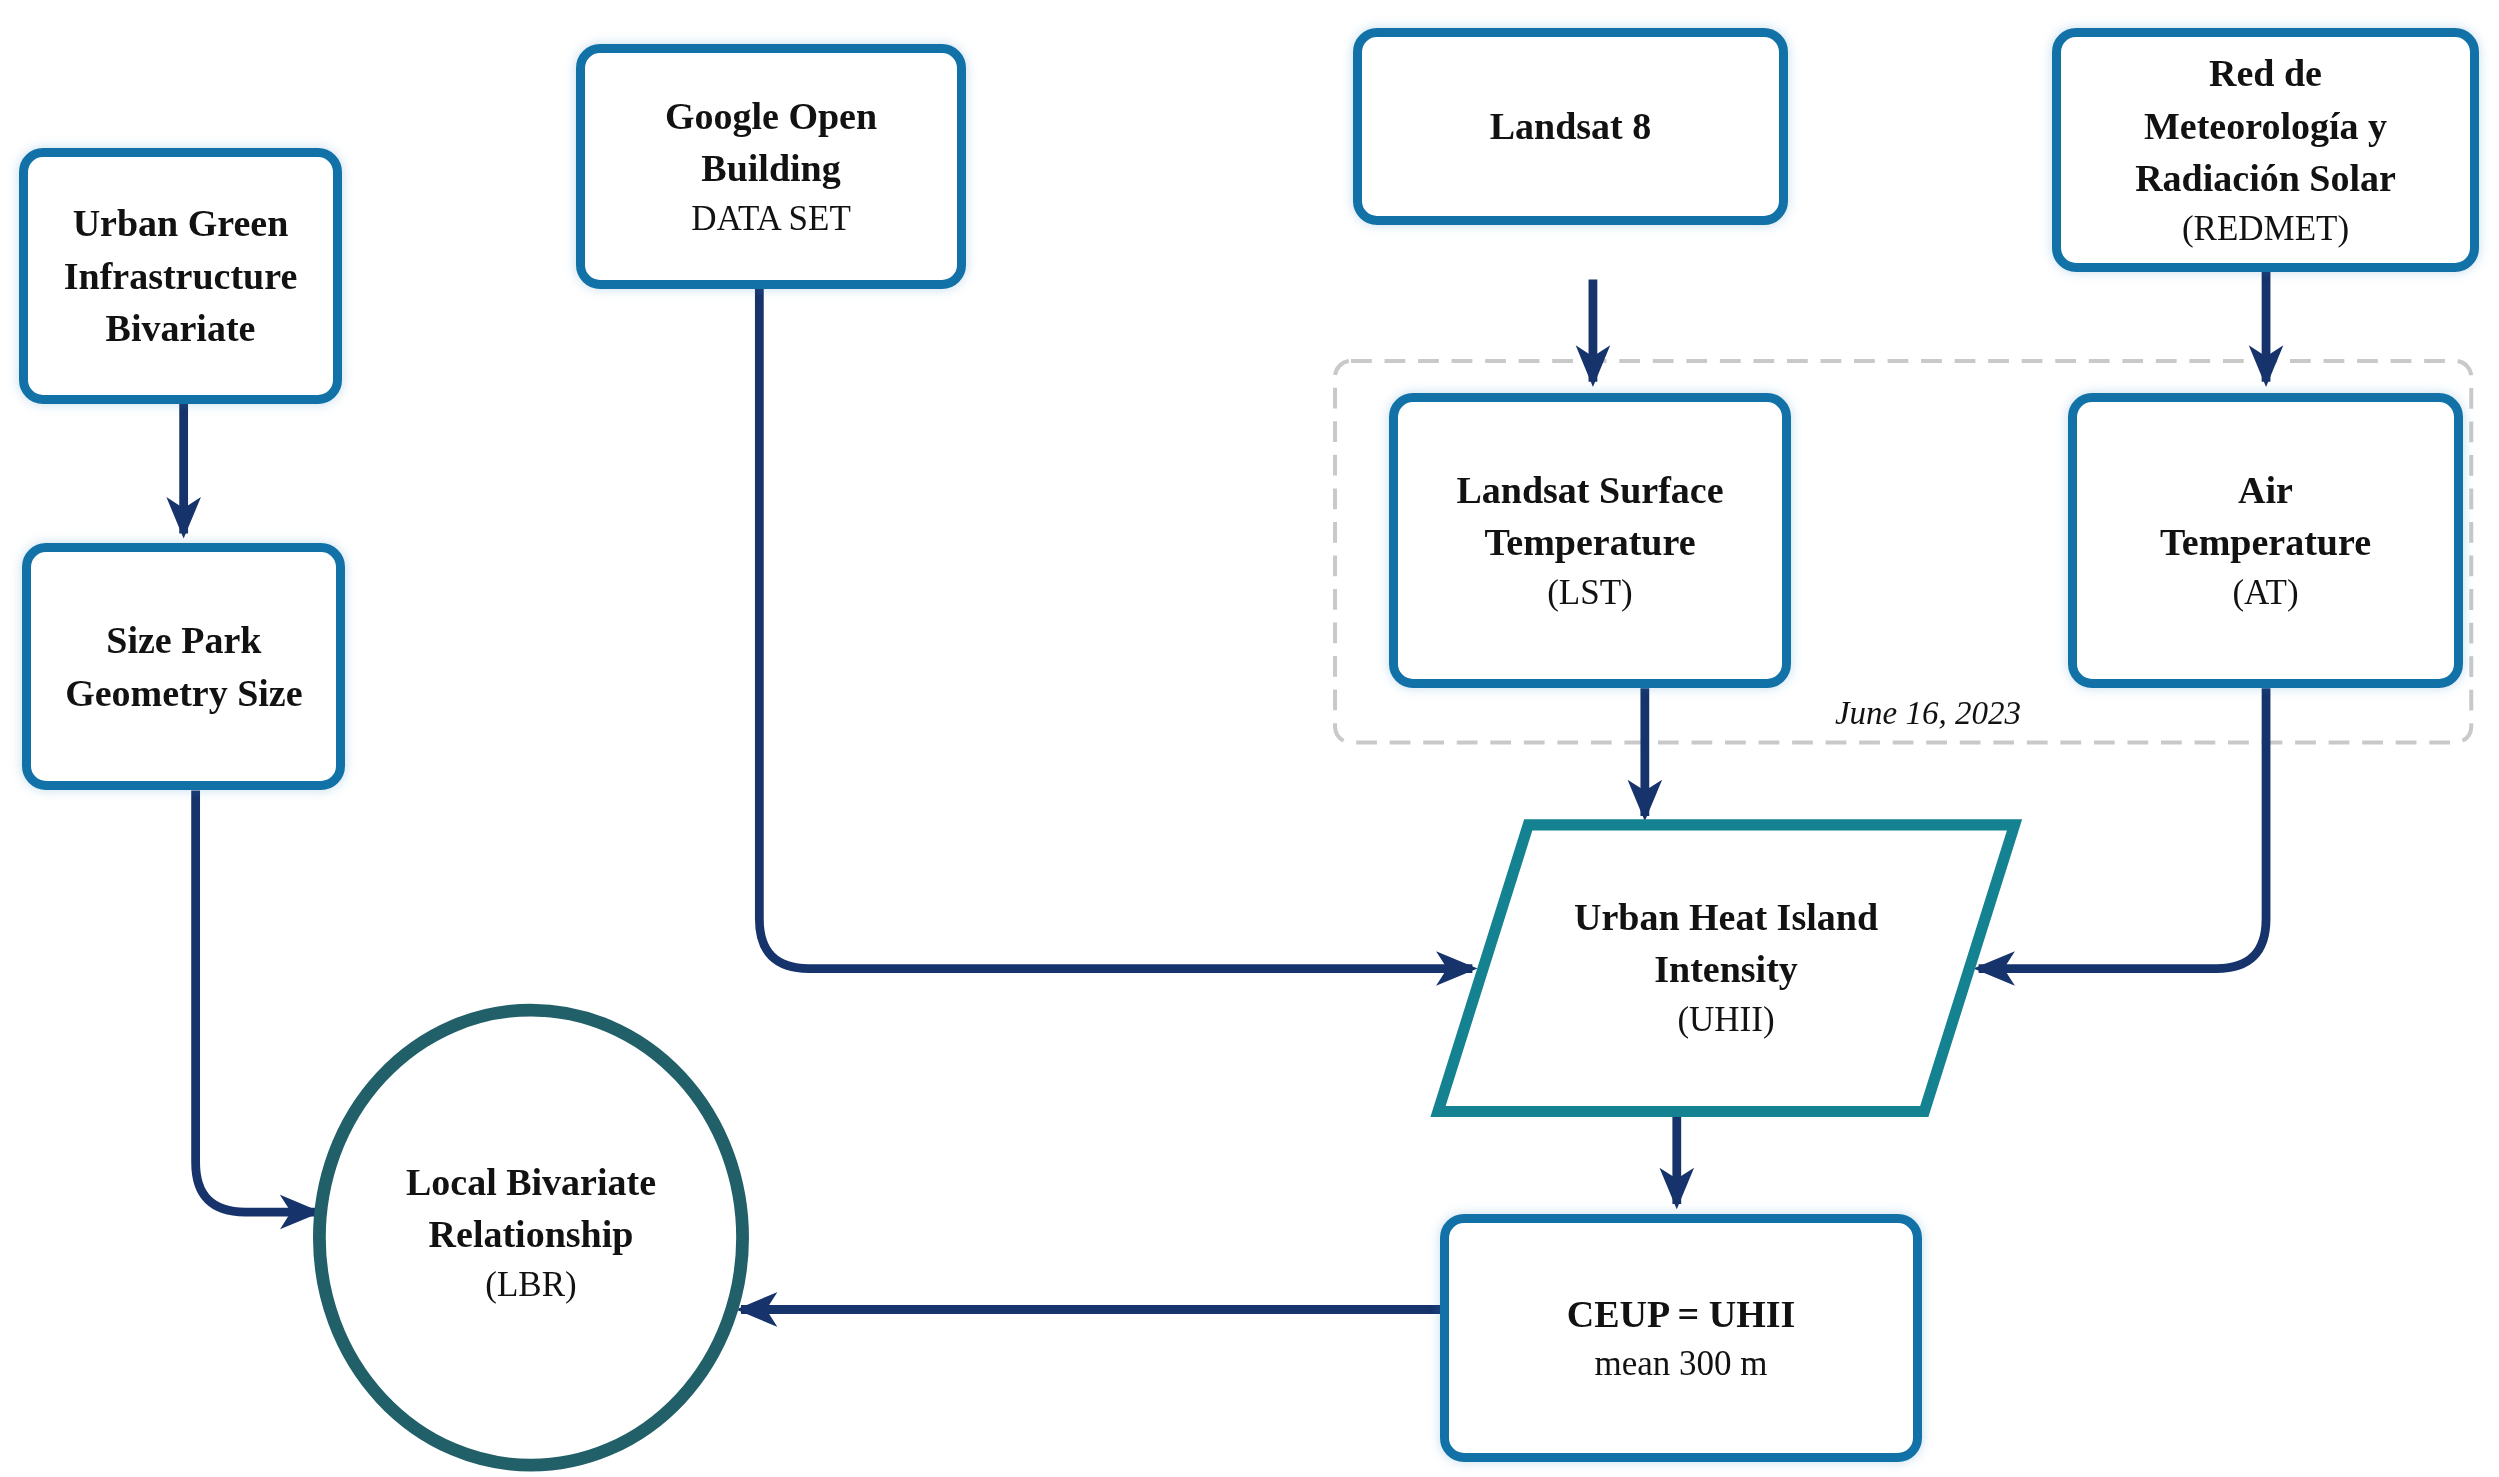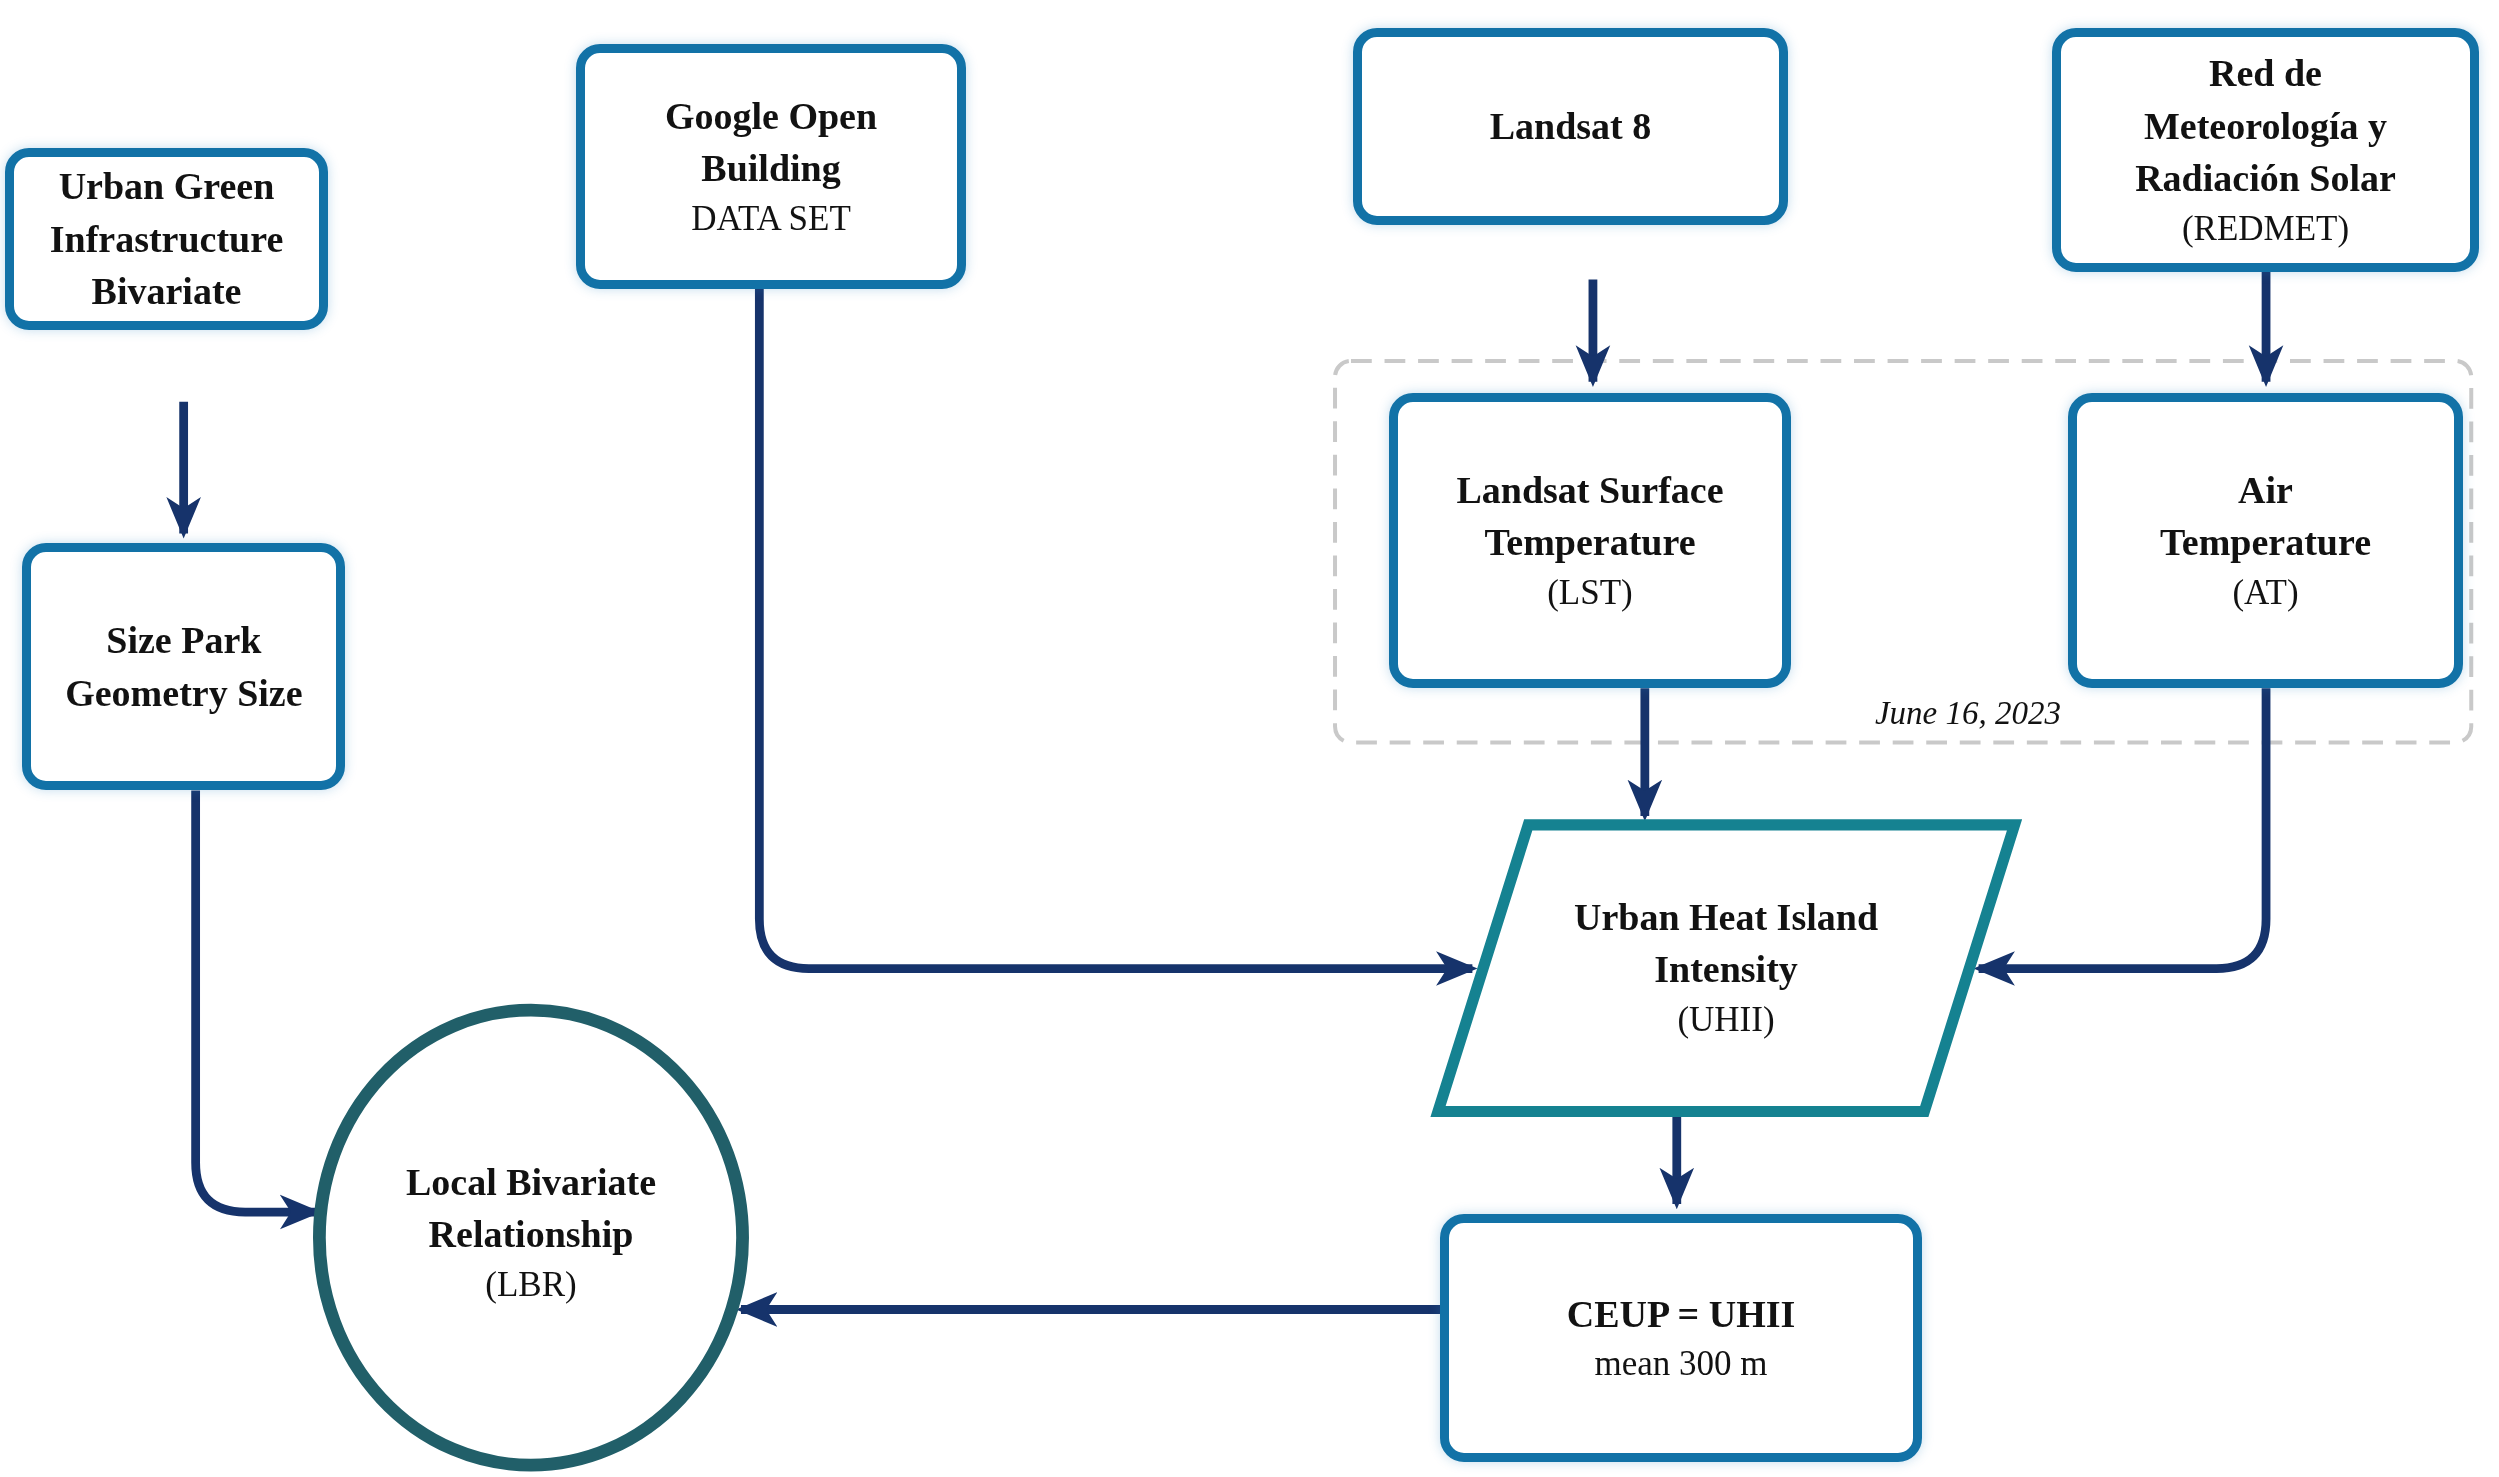--- a/index.html
+++ b/index.html
@@ -23,21 +23,21 @@
     box-shadow:0 0 11.2px rgba(40,130,190,.28);
     padding:16px 8px;
   }
   .free-label{
     position:absolute;transform:translate(-50%,-50%);
     text-align:center;font-weight:bold;font-size:38px;line-height:1.38;white-space:nowrap;
   }
   .sub{font-weight:normal;font-size:35px;}
   .date-note{
     position:absolute;transform:translate(-50%,-50%);
-    font-style:italic;font-weight:normal;font-size:33px;white-space:nowrap;margin-left:40px;
+    font-style:italic;font-weight:normal;font-size:33px;white-space:nowrap;
   }
 </style>
 </head>
 <body style="color: rgb(18, 18, 18);">
 
 <div id="stage">
 
   <svg class="wires" viewBox="0 0 3131 1851">
     <defs>
       <marker id="ah" viewBox="0 0 12 10" refX="10.5" refY="5" markerUnits="userSpaceOnUse" markerWidth="52" markerHeight="46" orient="auto-start-reverse">
@@ -55,21 +55,21 @@
     <path class="connector" d="M2060,862 L2060,1022" marker-end="url(#ah)"></path>
     <path class="connector" d="M2838,862 L2838,1151 Q2838,1213 2776,1213 L2478,1213" marker-end="url(#ah)"></path>
     <path class="connector" d="M2100,1392 L2100,1508" marker-end="url(#ah)"></path>
     <path class="connector" d="M1804,1640 L928,1640" marker-end="url(#ah)"></path>
 
     <polygon class="para-shape" points="1914,1033 2523,1033 2410,1392 1801,1392"></polygon>
 
     <ellipse class="circle-shape" cx="665" cy="1550" rx="265" ry="285"></ellipse>
   </svg>
 
-  <div class="box" style="left:5px;top:148px;width:323px;height:182px">
+  <div class="box" style="left:19px;top:148px;width:323px;height:256px">
     <div>Urban Green</div>
     <div>Infrastructure</div>
     <div>Bivariate</div>
   </div>
 
   <div class="box" style="left:22.4px;top:543px;width:323px;height:247px">
     <div>Size Park</div>
     <div>Geometry Size</div>
   </div>
 

